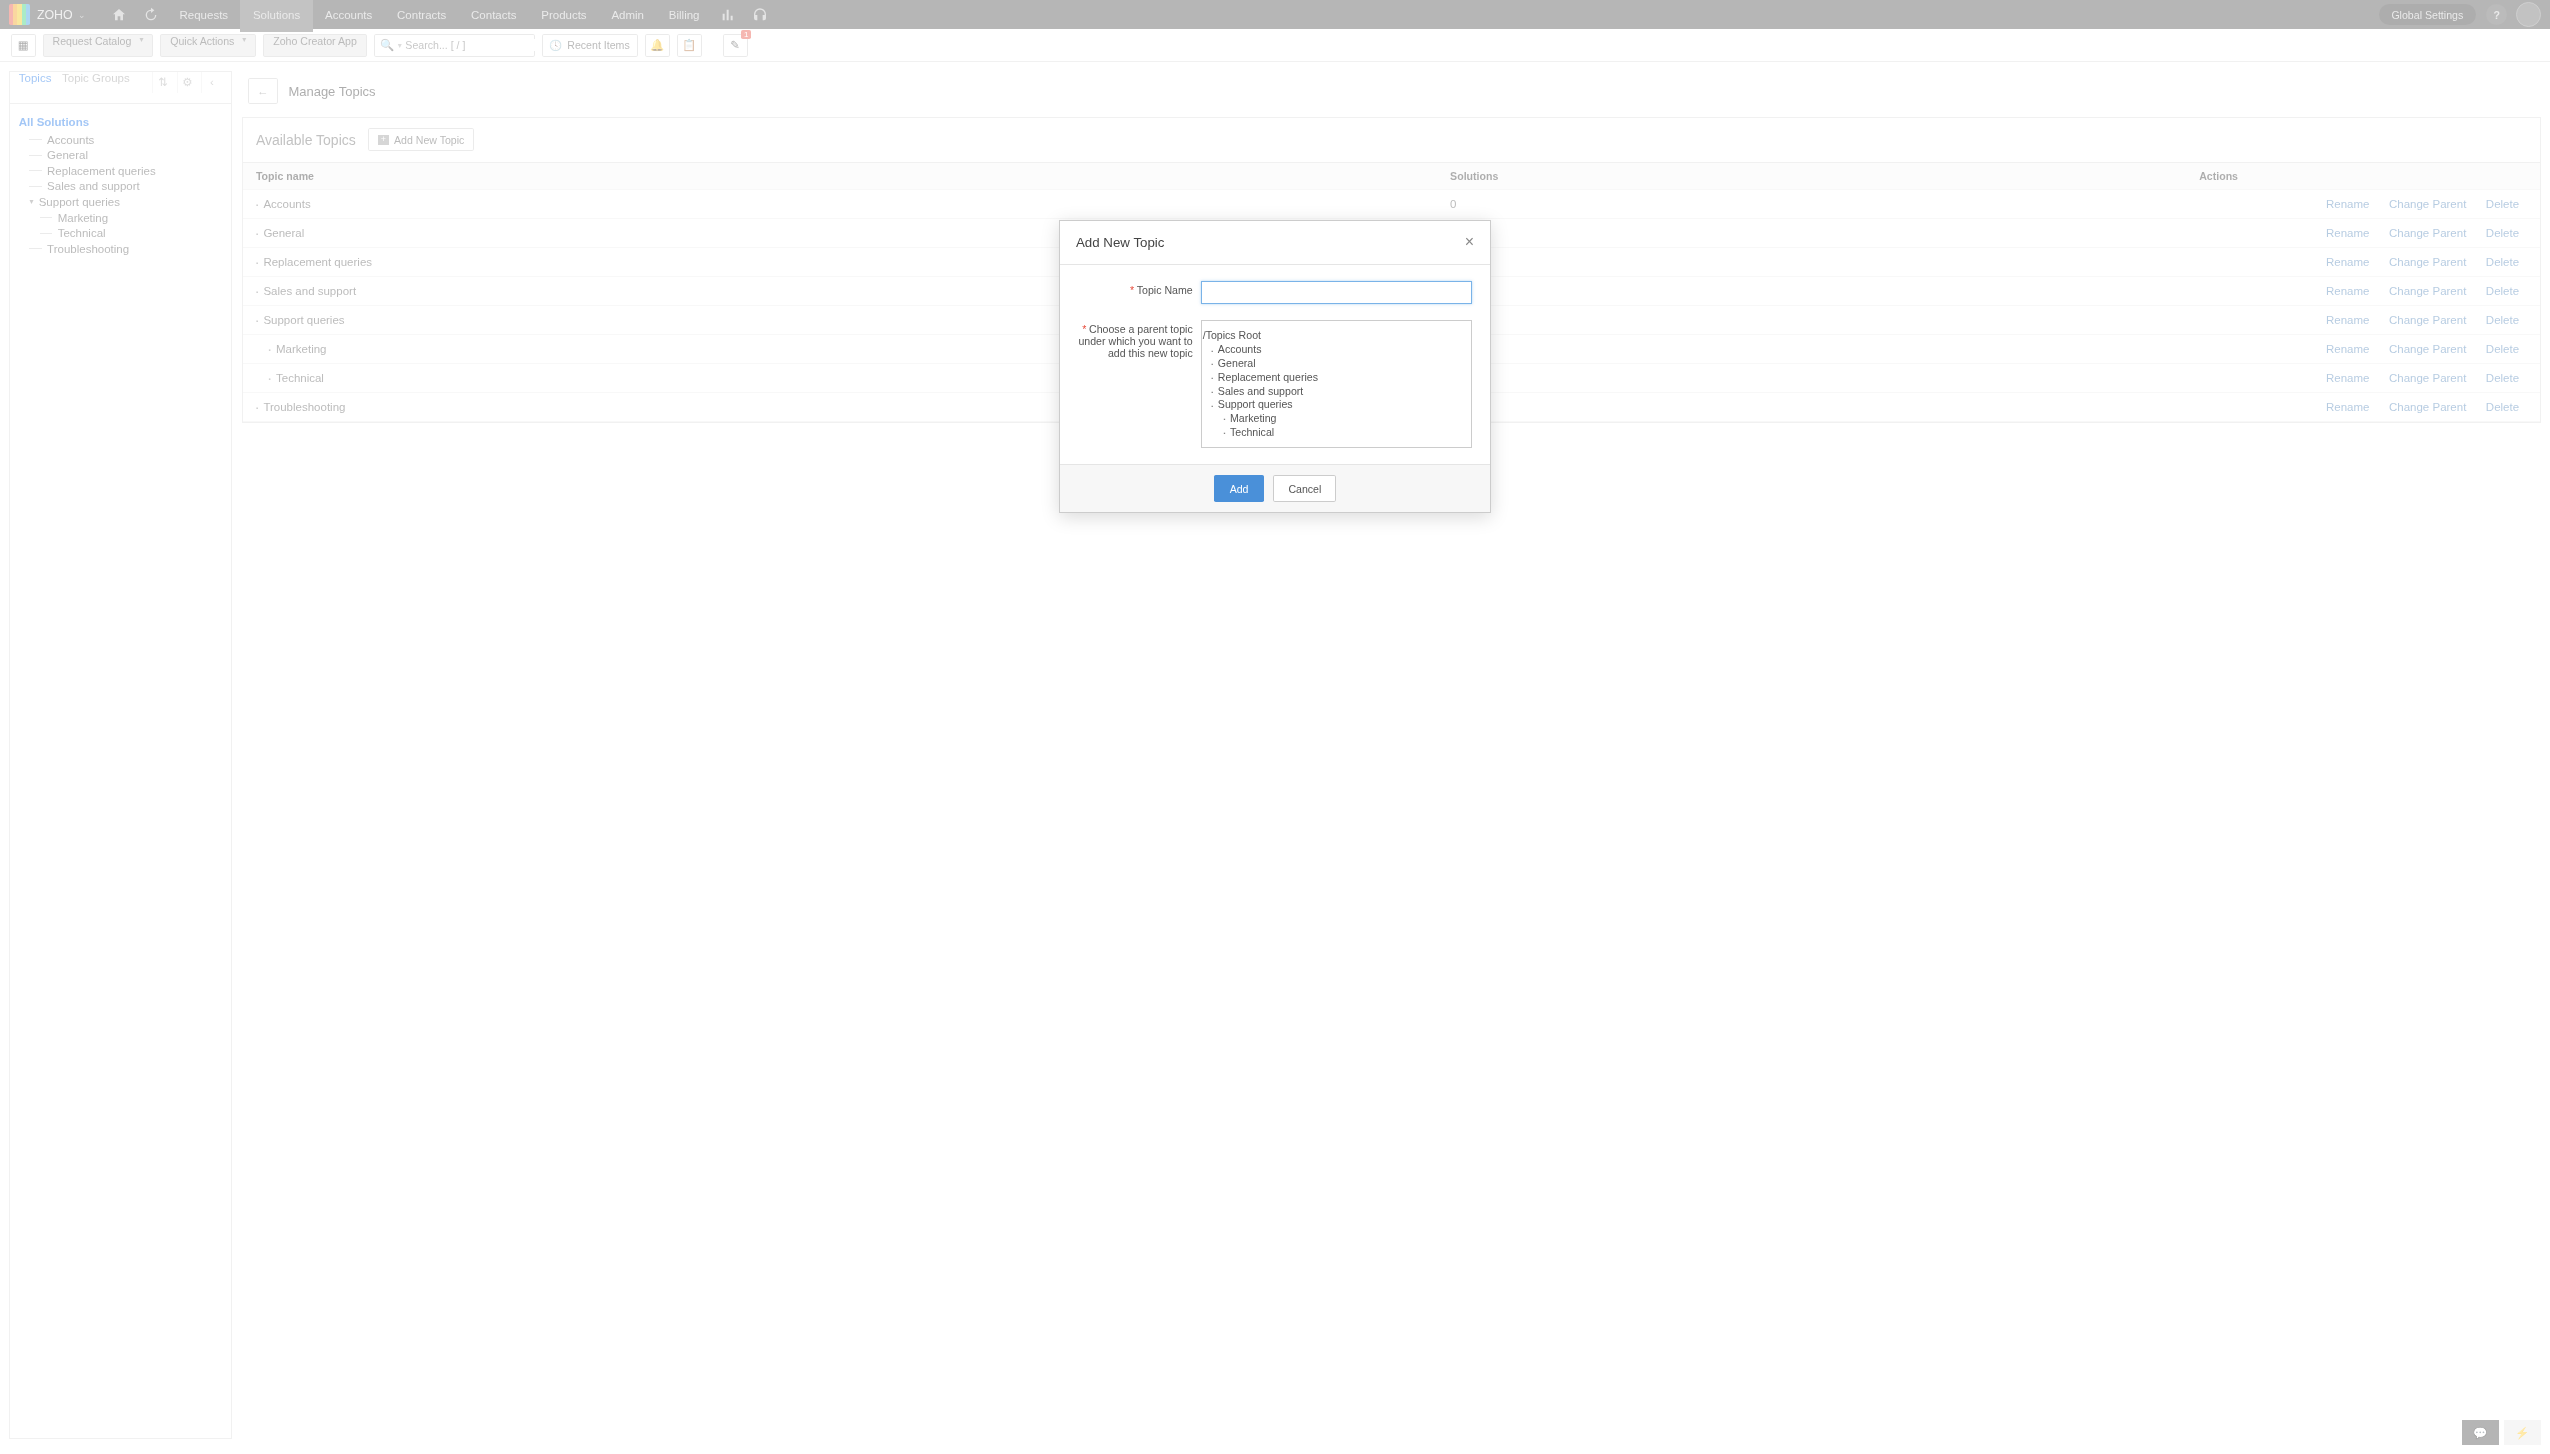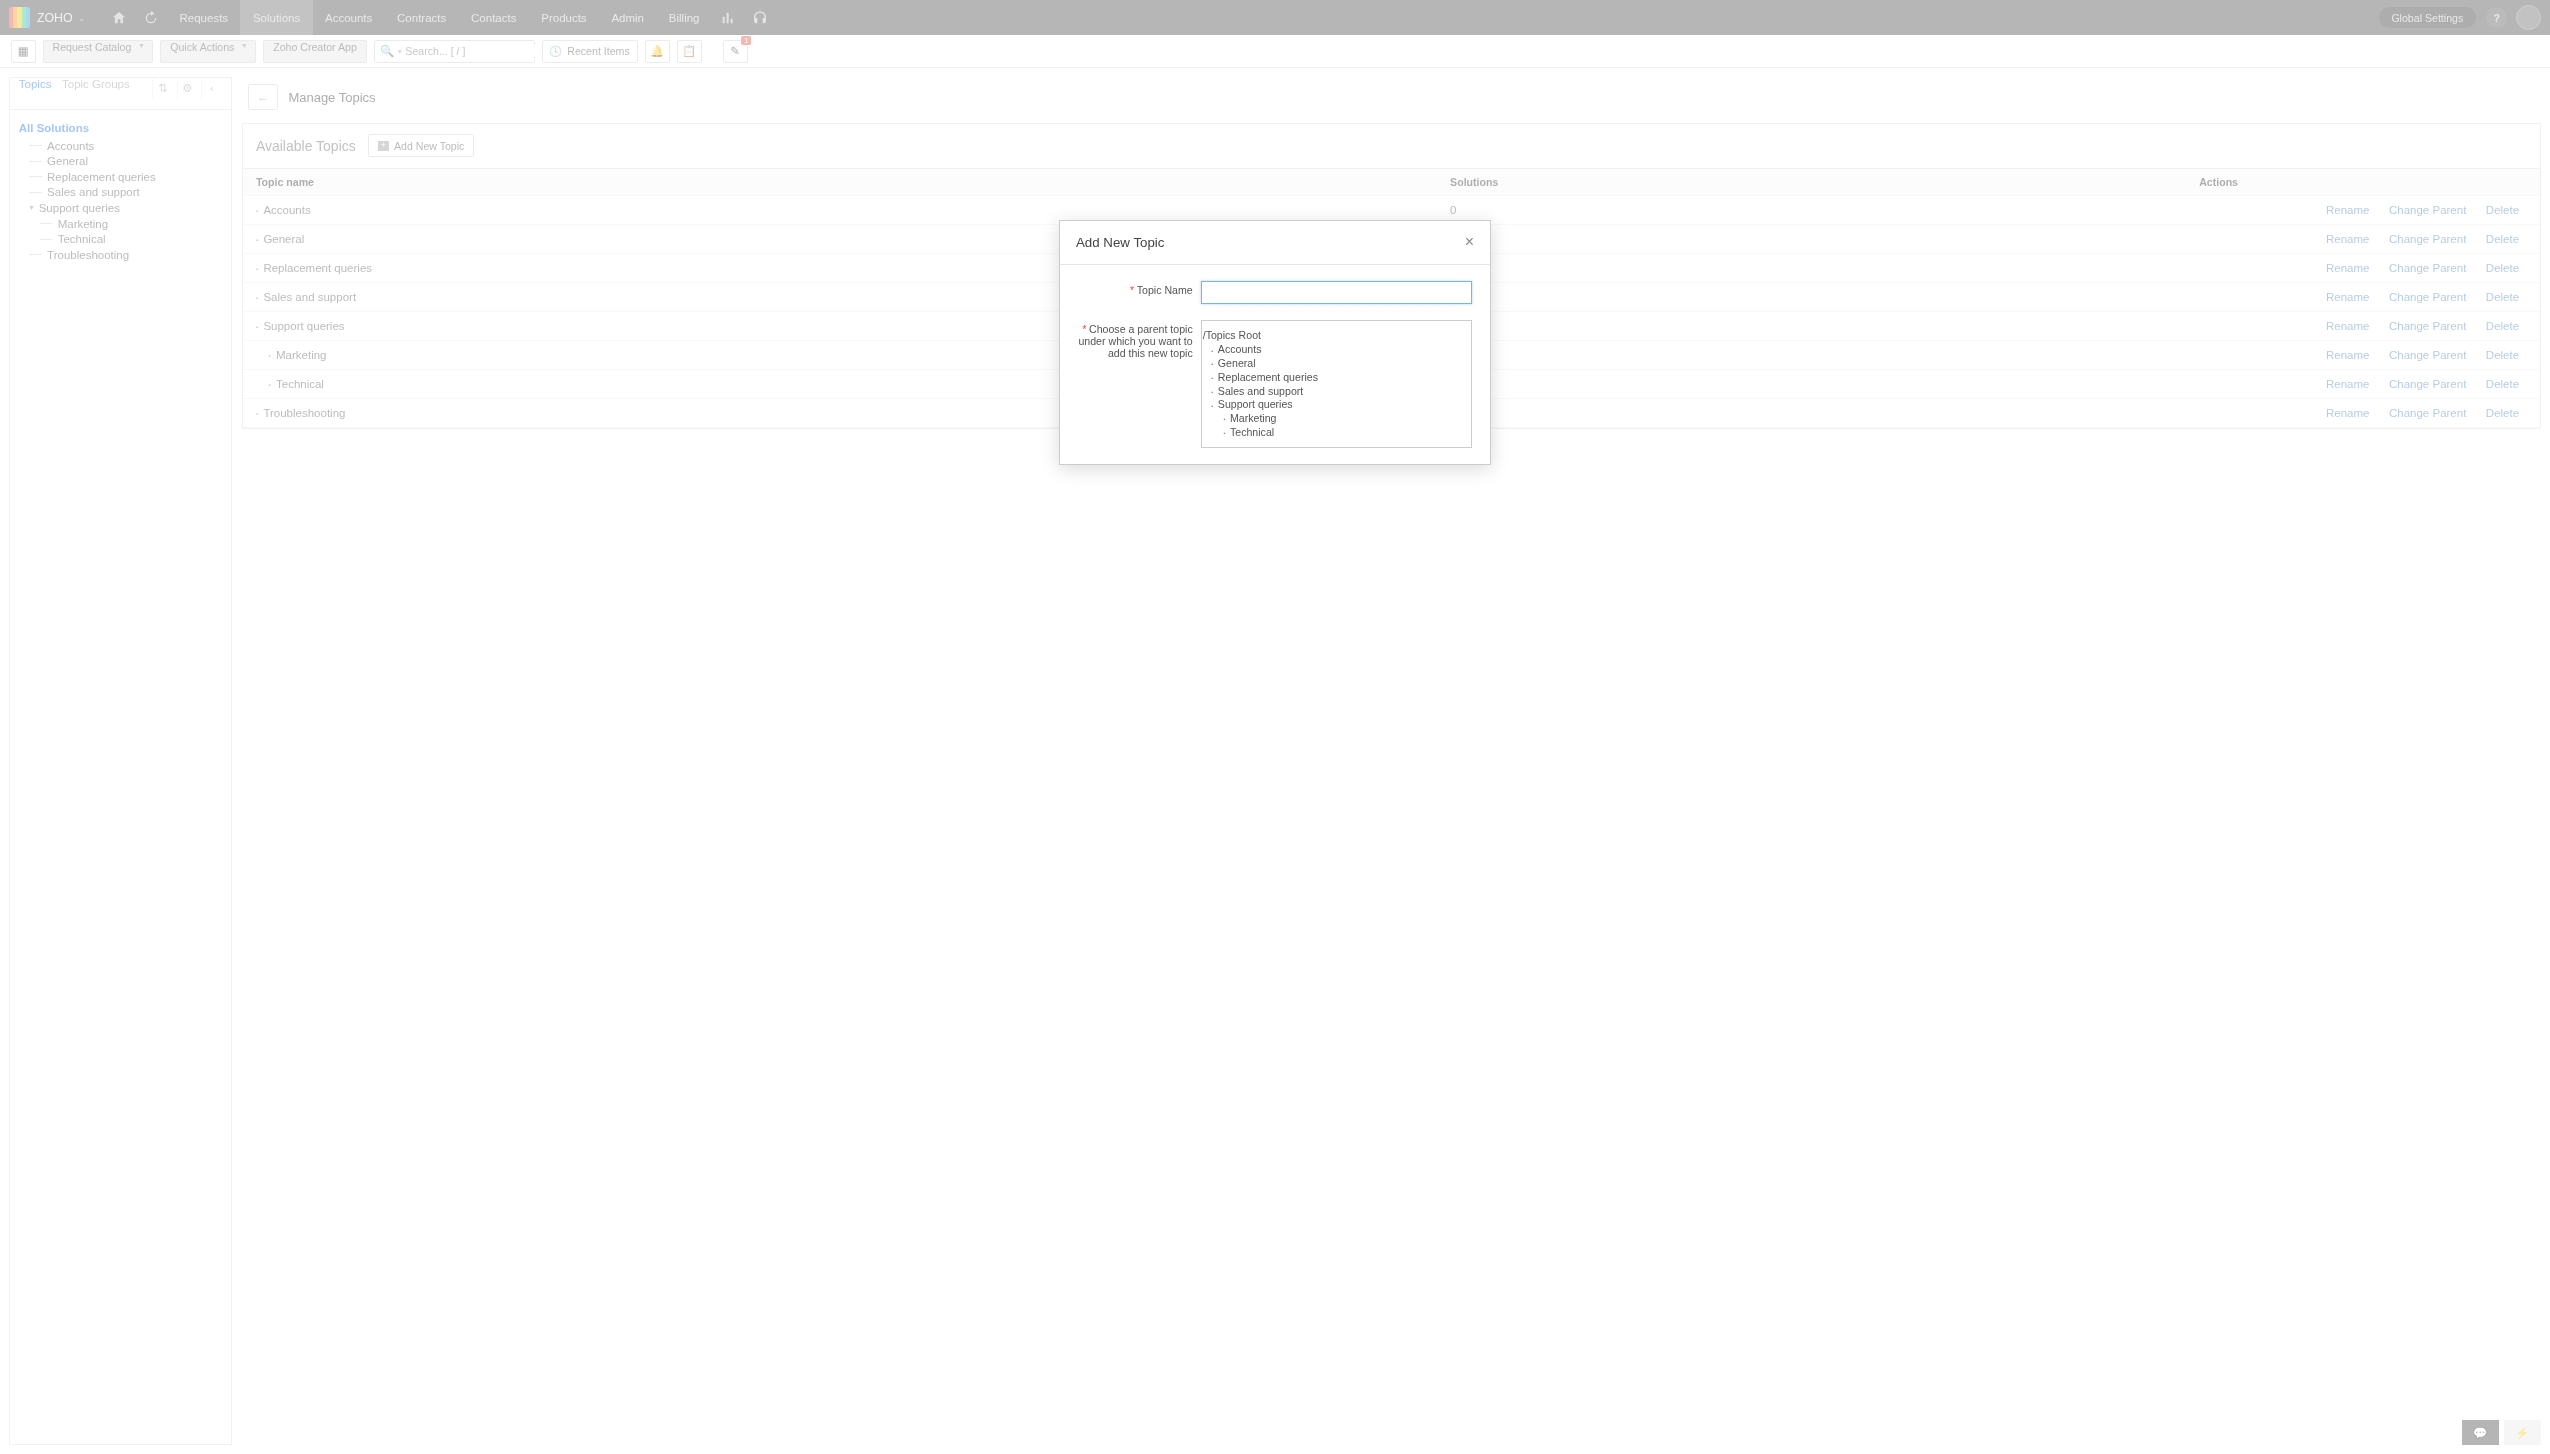--- a/index.html
+++ b/index.html
@@ -1,17 +1,17 @@
 <!DOCTYPE html>
 <html style="font-size:14px"><head>
 <meta charset="utf-8">
 <style>
 *{box-sizing:border-box;margin:0;padding:0}
 body{font-family:-apple-system,BlinkMacSystemFont,"Segoe UI",Arial,sans-serif;font-size:11.5px;color:#333;background:#fff;overflow:hidden}
-.header{background:#4a4a4a;height:35px;display:flex;align-items:center;padding:0 8.9px;gap:0}
+.header{background:#4a4a4a;height:29px;display:flex;align-items:center;padding:0 8.9px;gap:0}
 .logo-box{width:21px;height:21px;background:linear-gradient(90deg,#e74c3c 20%,#f39c12 20% 40%,#f1c40f 40% 60%,#2ecc71 60% 80%,#3498db 80%);border-radius:1.8px;margin-right:7px}
 .brand{color:#ddd;font-weight:500;margin-right:5.3px;font-size:12.4px}
 .brand-chev{color:#aaa;font-size:8.9px;margin-right:17.7px}
 .hdr-icon{width:32px;height:35px;display:flex;align-items:center;justify-content:center;color:#bbb;cursor:pointer}
 .hdr-icon svg{width:16px;height:16px;fill:#bbb}
 .nav-item{height:35px;padding:0 12.4px;display:flex;align-items:center;color:#ccc;cursor:pointer;font-size:11.5px}
 .nav-item.active{background:#6a6a6a}
 .hdr-spacer{flex:1}
 .global-set{background:#333;color:#ccc;border-radius:12.4px;padding:4.4px 12.4px;font-size:10.6px;margin-right:10.6px;cursor:pointer}
 .hdr-circle{width:21px;height:21px;border-radius:50%;background:#555;display:flex;align-items:center;justify-content:center;color:#ccc;margin-right:8.9px;font-size:10.6px;font-weight:bold;cursor:pointer}
@@ -270,19 +270,23 @@
               <div class="lv2">Replacement queries</div>
               <div class="lv2">Sales and support</div>
               <div class="lv2">Support queries</div>
               <div class="lv3">Marketing</div>
               <div class="lv3">Technical</div>
             </div>
         </div>
       </div>
     </div>
   </div>
+  <div class="m-foot">
+    <button class="btn-pri">Add</button>
+    <button class="btn-sec">Cancel</button>
+  </div>
 </div>
 
 <div class="fab-wrap">
   <div class="fab">💬</div>
   <div class="fab lt">⚡</div>
 </div>
 
 
 </body></html>

